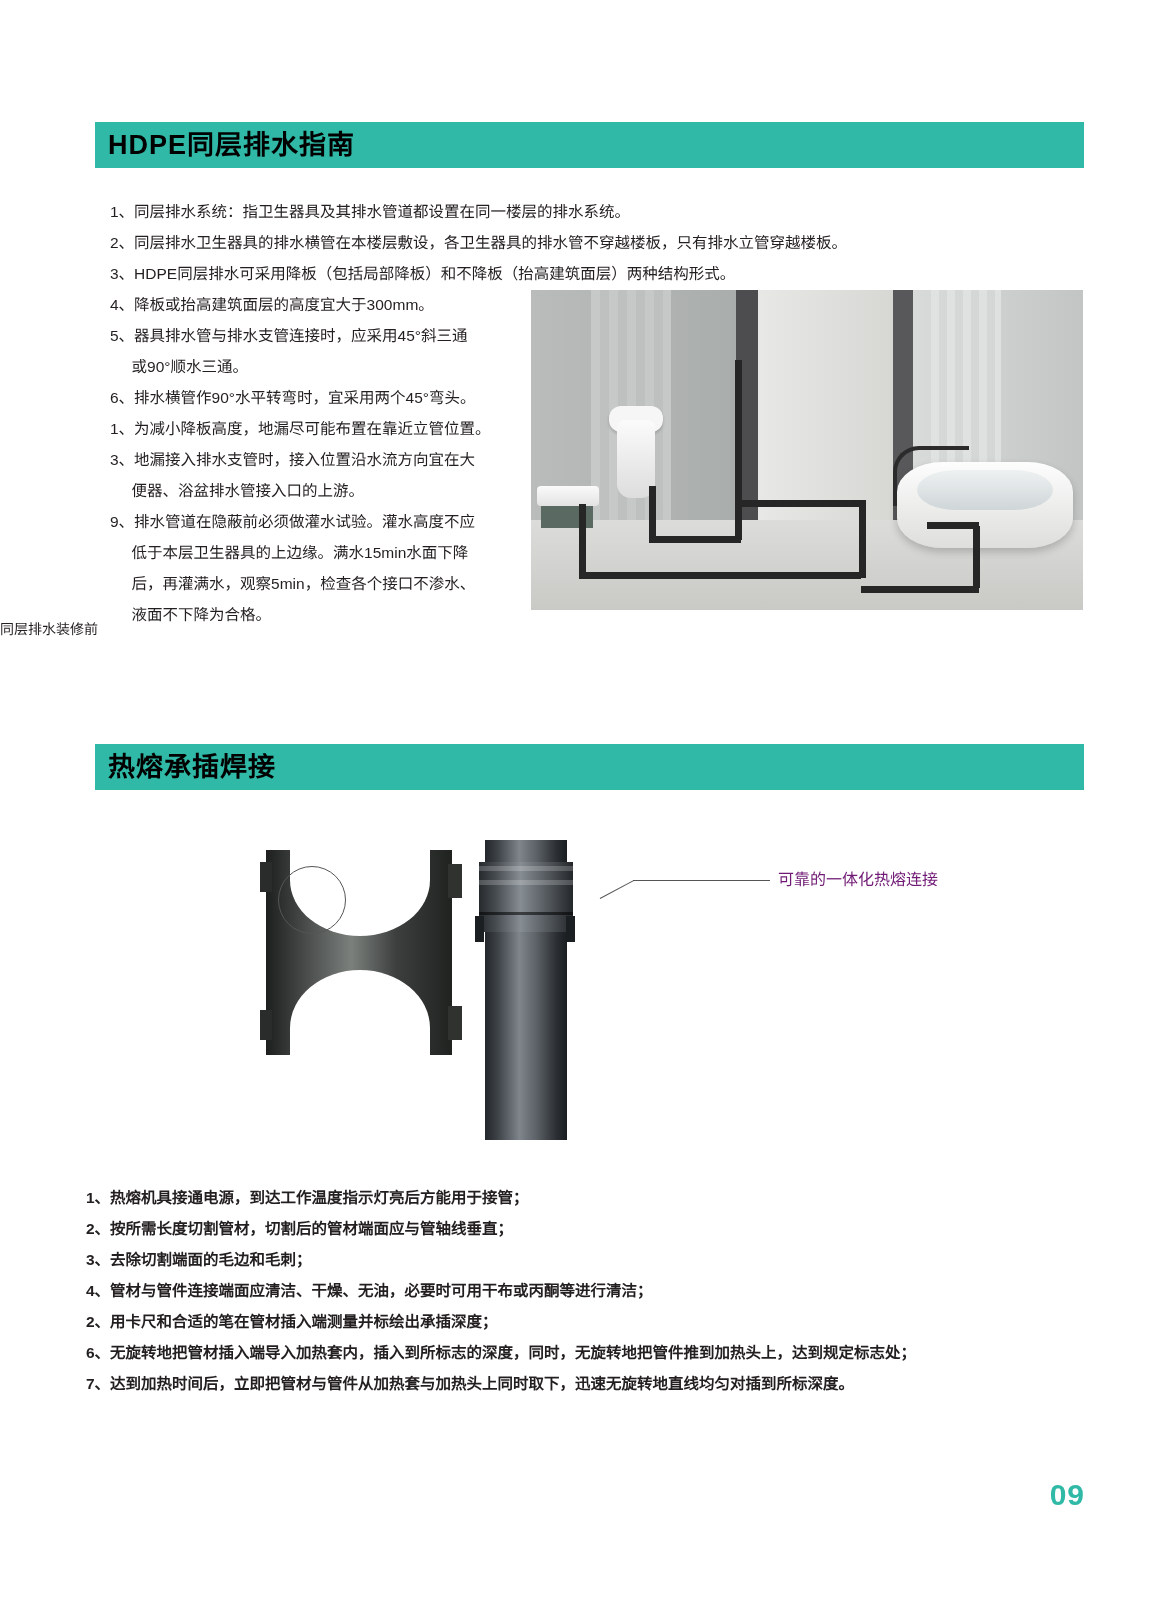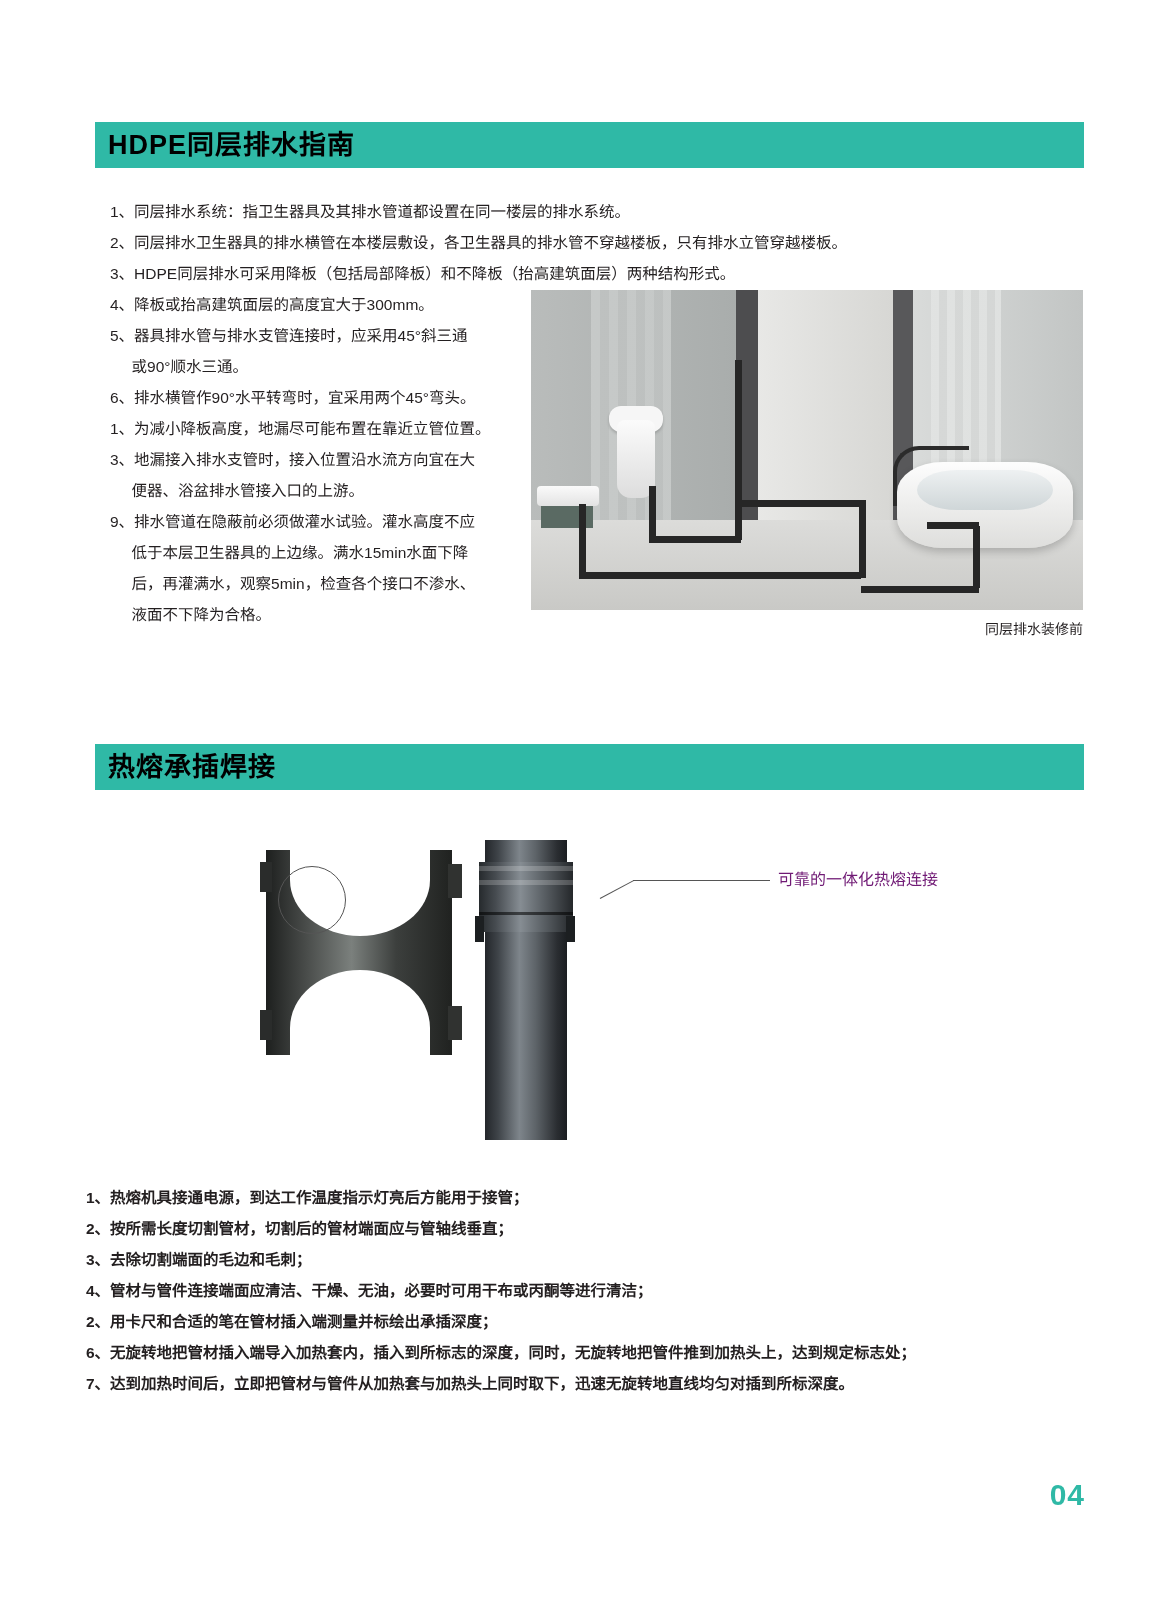--- a/index.html
+++ b/index.html
@@ -157,21 +157,21 @@
   }
   .p1-pipe {
     position: absolute; background: #262626;
   }
   .p1-pipe.h { height: 7px; }
   .p1-pipe.v { width: 7px; }
 
   .caption-1 {
     position: absolute;
     left: 0; top: 618px; width: 1083px;
-    text-align: right;
+    text-align: left;
     font-size: 14px;
     color: #231f20;
   }
 
   
   .photo2 {
     position: absolute;
     left: 260px; top: 840px;
     width: 400px; height: 300px;
   }
@@ -366,15 +366,15 @@
   <div class="list-2">
     <div class="s2-item">1、热熔机具接通电源，到达工作温度指示灯亮后方能用于接管；</div>
     <div class="s2-item">2、按所需长度切割管材，切割后的管材端面应与管轴线垂直；</div>
     <div class="s2-item">3、去除切割端面的毛边和毛刺；</div>
     <div class="s2-item">4、管材与管件连接端面应清洁、干燥、无油，必要时可用干布或丙酮等进行清洁；</div>
     <div class="s2-item">2、用卡尺和合适的笔在管材插入端测量并标绘出承插深度；</div>
     <div class="s2-item">6、无旋转地把管材插入端导入加热套内，插入到所标志的深度，同时，无旋转地把管件推到加热头上，达到规定标志处；</div>
     <div class="s2-item">7、达到加热时间后，立即把管材与管件从加热套与加热头上同时取下，迅速无旋转地直线均匀对插到所标深度。</div>
   </div>
 
-  <div class="page-number">04</div>
+  <div class="page-number">09</div>
 
 </div>
 
 </body></html>

